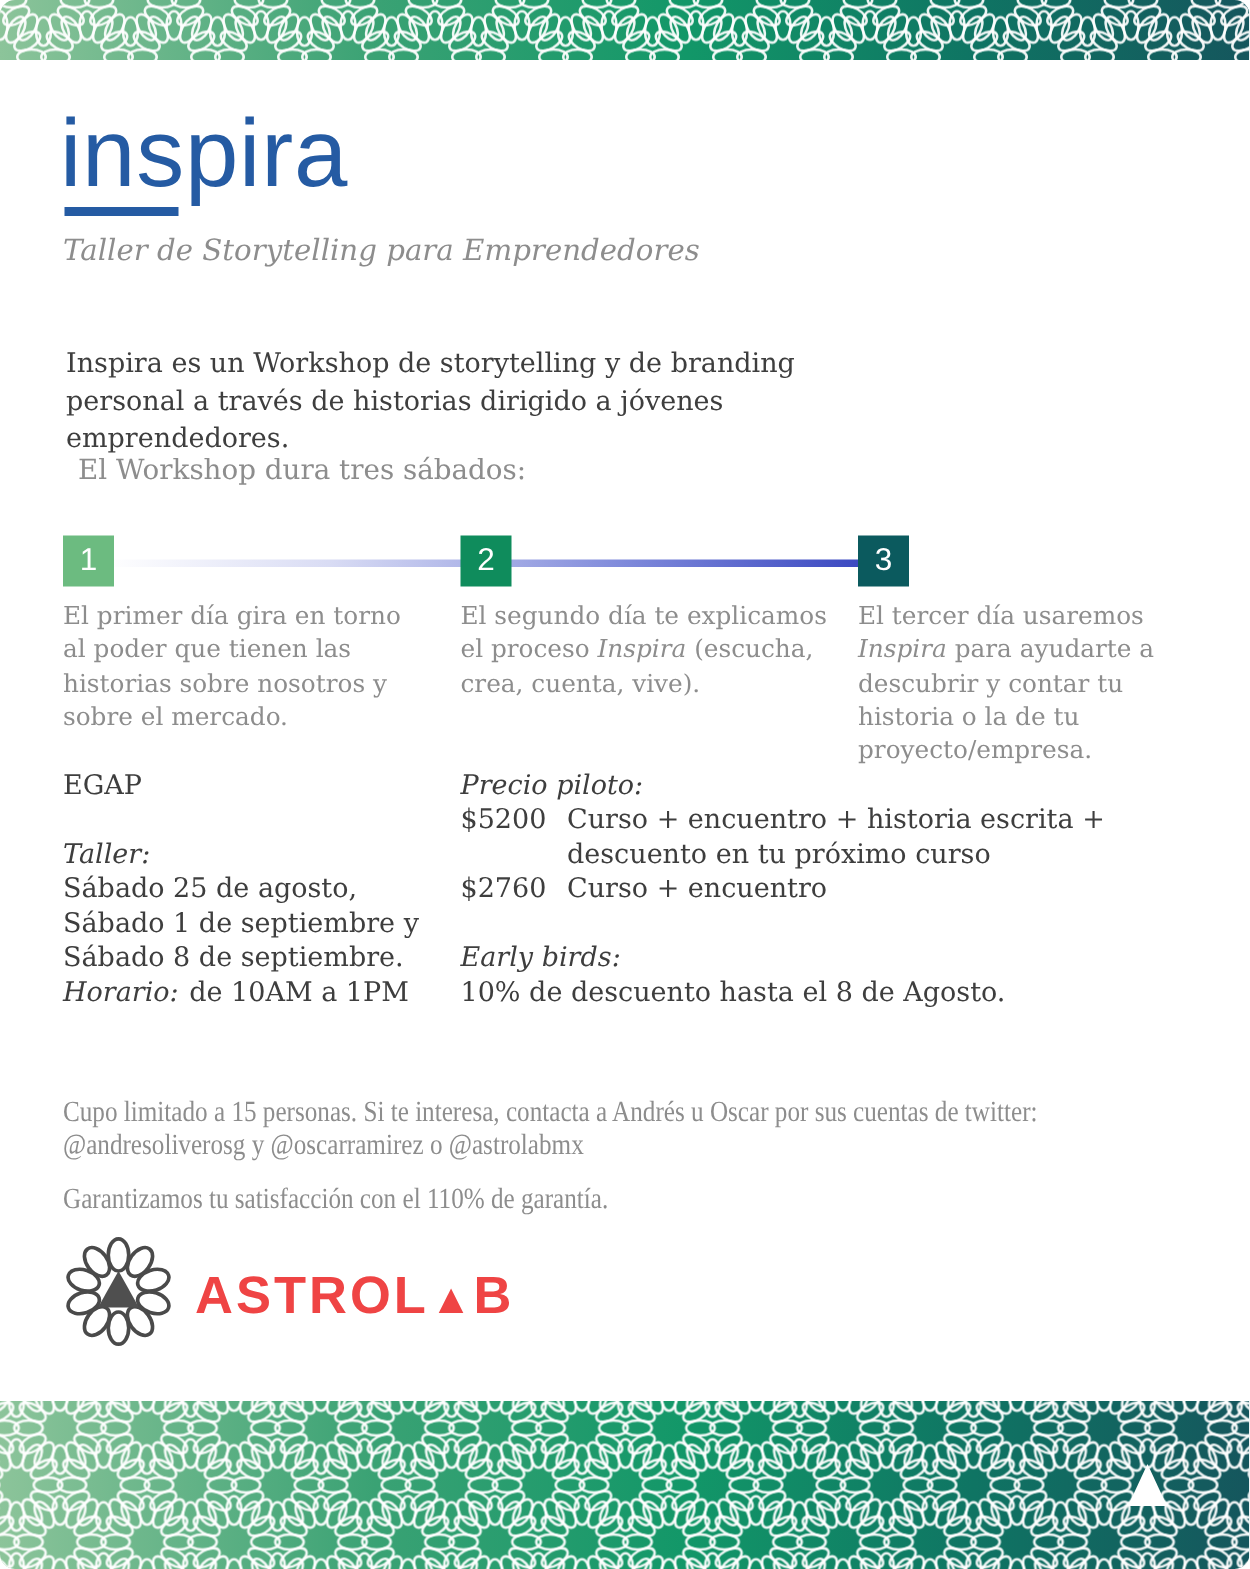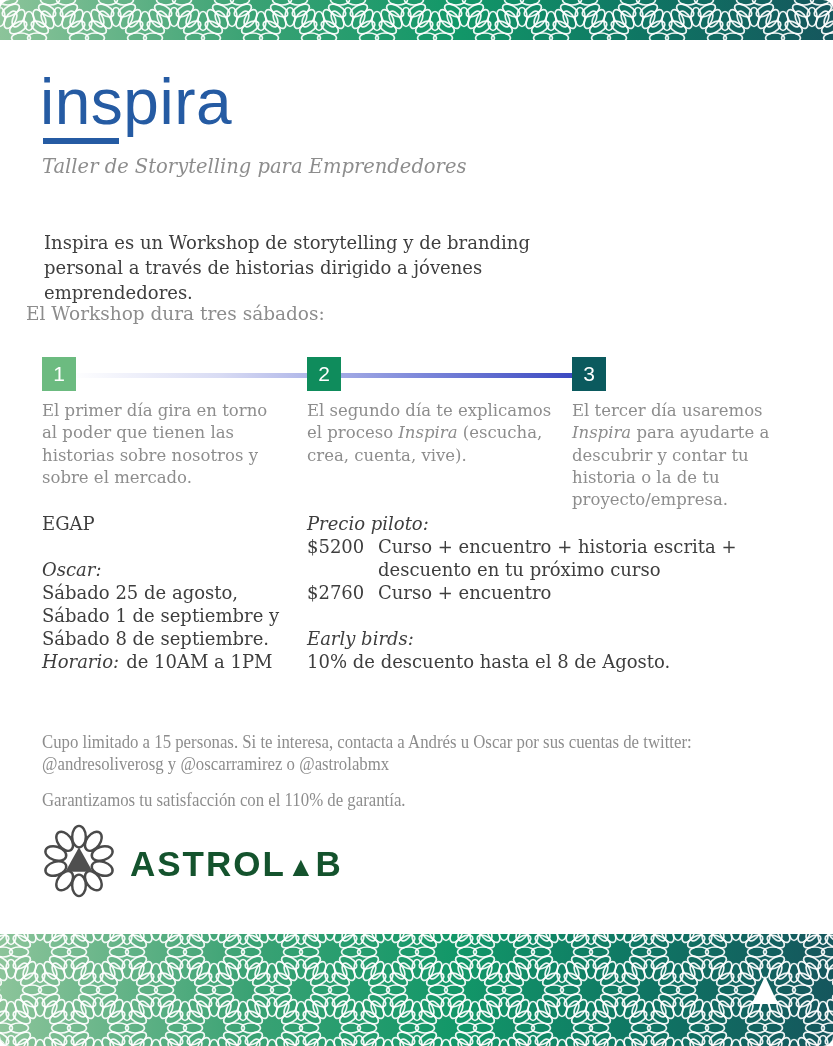--- a/index.html
+++ b/index.html
@@ -14,21 +14,21 @@
           font-family:"Liberation Sans","DejaVu Sans",sans-serif;
           font-size:64px; font-weight:500; letter-spacing:0.5px;
           color:var(--accent-blue); line-height:1; }
   .logo-underline { position:absolute; left:43px; top:138px; width:76px; height:6px;
           background:var(--accent-blue); }
   .subtitle { position:absolute; left:42px; top:155px; font-size:19.5px;
           font-style:italic; color:var(--text-gray); }
 
   .intro { position:absolute; left:44px; top:230px; width:560px; margin:0;
            font-size:18px; line-height:1.4; color:var(--text-dark); }
-  .duration { position:absolute; left:26px; top:303px; margin:0;
+  .duration { position:absolute; left:52px; top:303px; margin:0;
            font-size:18.5px; color:var(--text-gray); }
 
   .tl-line { position:absolute; left:60px; top:373px; width:530px; height:5px;
            background:linear-gradient(90deg,#ffffff 2%,#d9dcf4 30%,#aeb5e8 48%,#7d88da 68%,var(--line-blue) 97%); }
   .tl-square { position:absolute; top:357px; width:34px; height:34px;
            display:flex; align-items:center; justify-content:center;
            color:#fff; font-family:"Liberation Sans",sans-serif; font-size:21px; }
   .s1 { left:42px; } .s2 { left:307px; } .s3 { left:572px; }
 
   .step-text { position:absolute; top:400px; font-size:16.5px; line-height:1.35;
@@ -49,21 +49,21 @@
 
   .condensed { font-family:"Liberation Serif",serif; color:var(--text-gray);
            font-size:19.5px; line-height:21.5px;
            transform:scaleX(0.86); transform-origin:0 0; width:920px; }
   .contact   { position:absolute; left:42px; top:731px; }
   .guarantee { position:absolute; left:42px; top:789px; }
 
   .astro-emblem { position:absolute; left:40px; top:822px; }
   .astro-word { position:absolute; left:130px; top:846px;
            font-family:"Liberation Sans",sans-serif; font-weight:bold;
-           font-size:35px; color:#14532d; letter-spacing:2px; line-height:1; }
+           font-size:35px; color:#ef4444; letter-spacing:2px; line-height:1; }
   .astro-word .tri { font-size:28px; letter-spacing:0; margin:0 1px; }
 
   .lace-petal { fill:none; stroke:#ffffff; stroke-width:1.7; opacity:0.92; }
   .emblem-petal { fill:none; stroke:#4a4a4a; stroke-width:2.5; }
 </style>
 </head>
 <body>
 
 <div class="page">
 
@@ -133,21 +133,21 @@
     <span>3</span>
   </div>
 
   <div class="step-text st1"><span>El primer día gira en torno al poder que tienen las historias sobre nosotros y sobre el mercado.</span><span class="em-i"></span><span></span></div>
   <div class="step-text st3"><span>El tercer día usaremos </span><span class="em-i">Inspira</span><span> para ayudarte a descubrir y contar tu historia o la de tu proyecto/empresa.</span></div>
   <div class="step-text st2"><span>El segundo día te explicamos el proceso </span><span class="em-i">Inspira</span><span> (escucha, crea, cuenta, vive).</span></div>
 
   <div class="details-left">
     <div>EGAP</div>
     <div class="blank"></div>
-    <div class="ital">Oscar:</div>
+    <div class="ital">Taller:</div>
     <div>Sábado 25 de agosto,</div>
     <div>Sábado 1 de septiembre y</div>
     <div>Sábado 8 de septiembre.</div>
     <div><span class="ital">Horario:</span><span class="inline-gap">de 10AM a 1PM</span></div>
   </div>
 
   <div class="details-right">
     <div class="ital">Precio piloto:</div>
     <div class="price-row">
       <div class="amount">$5200</div>

